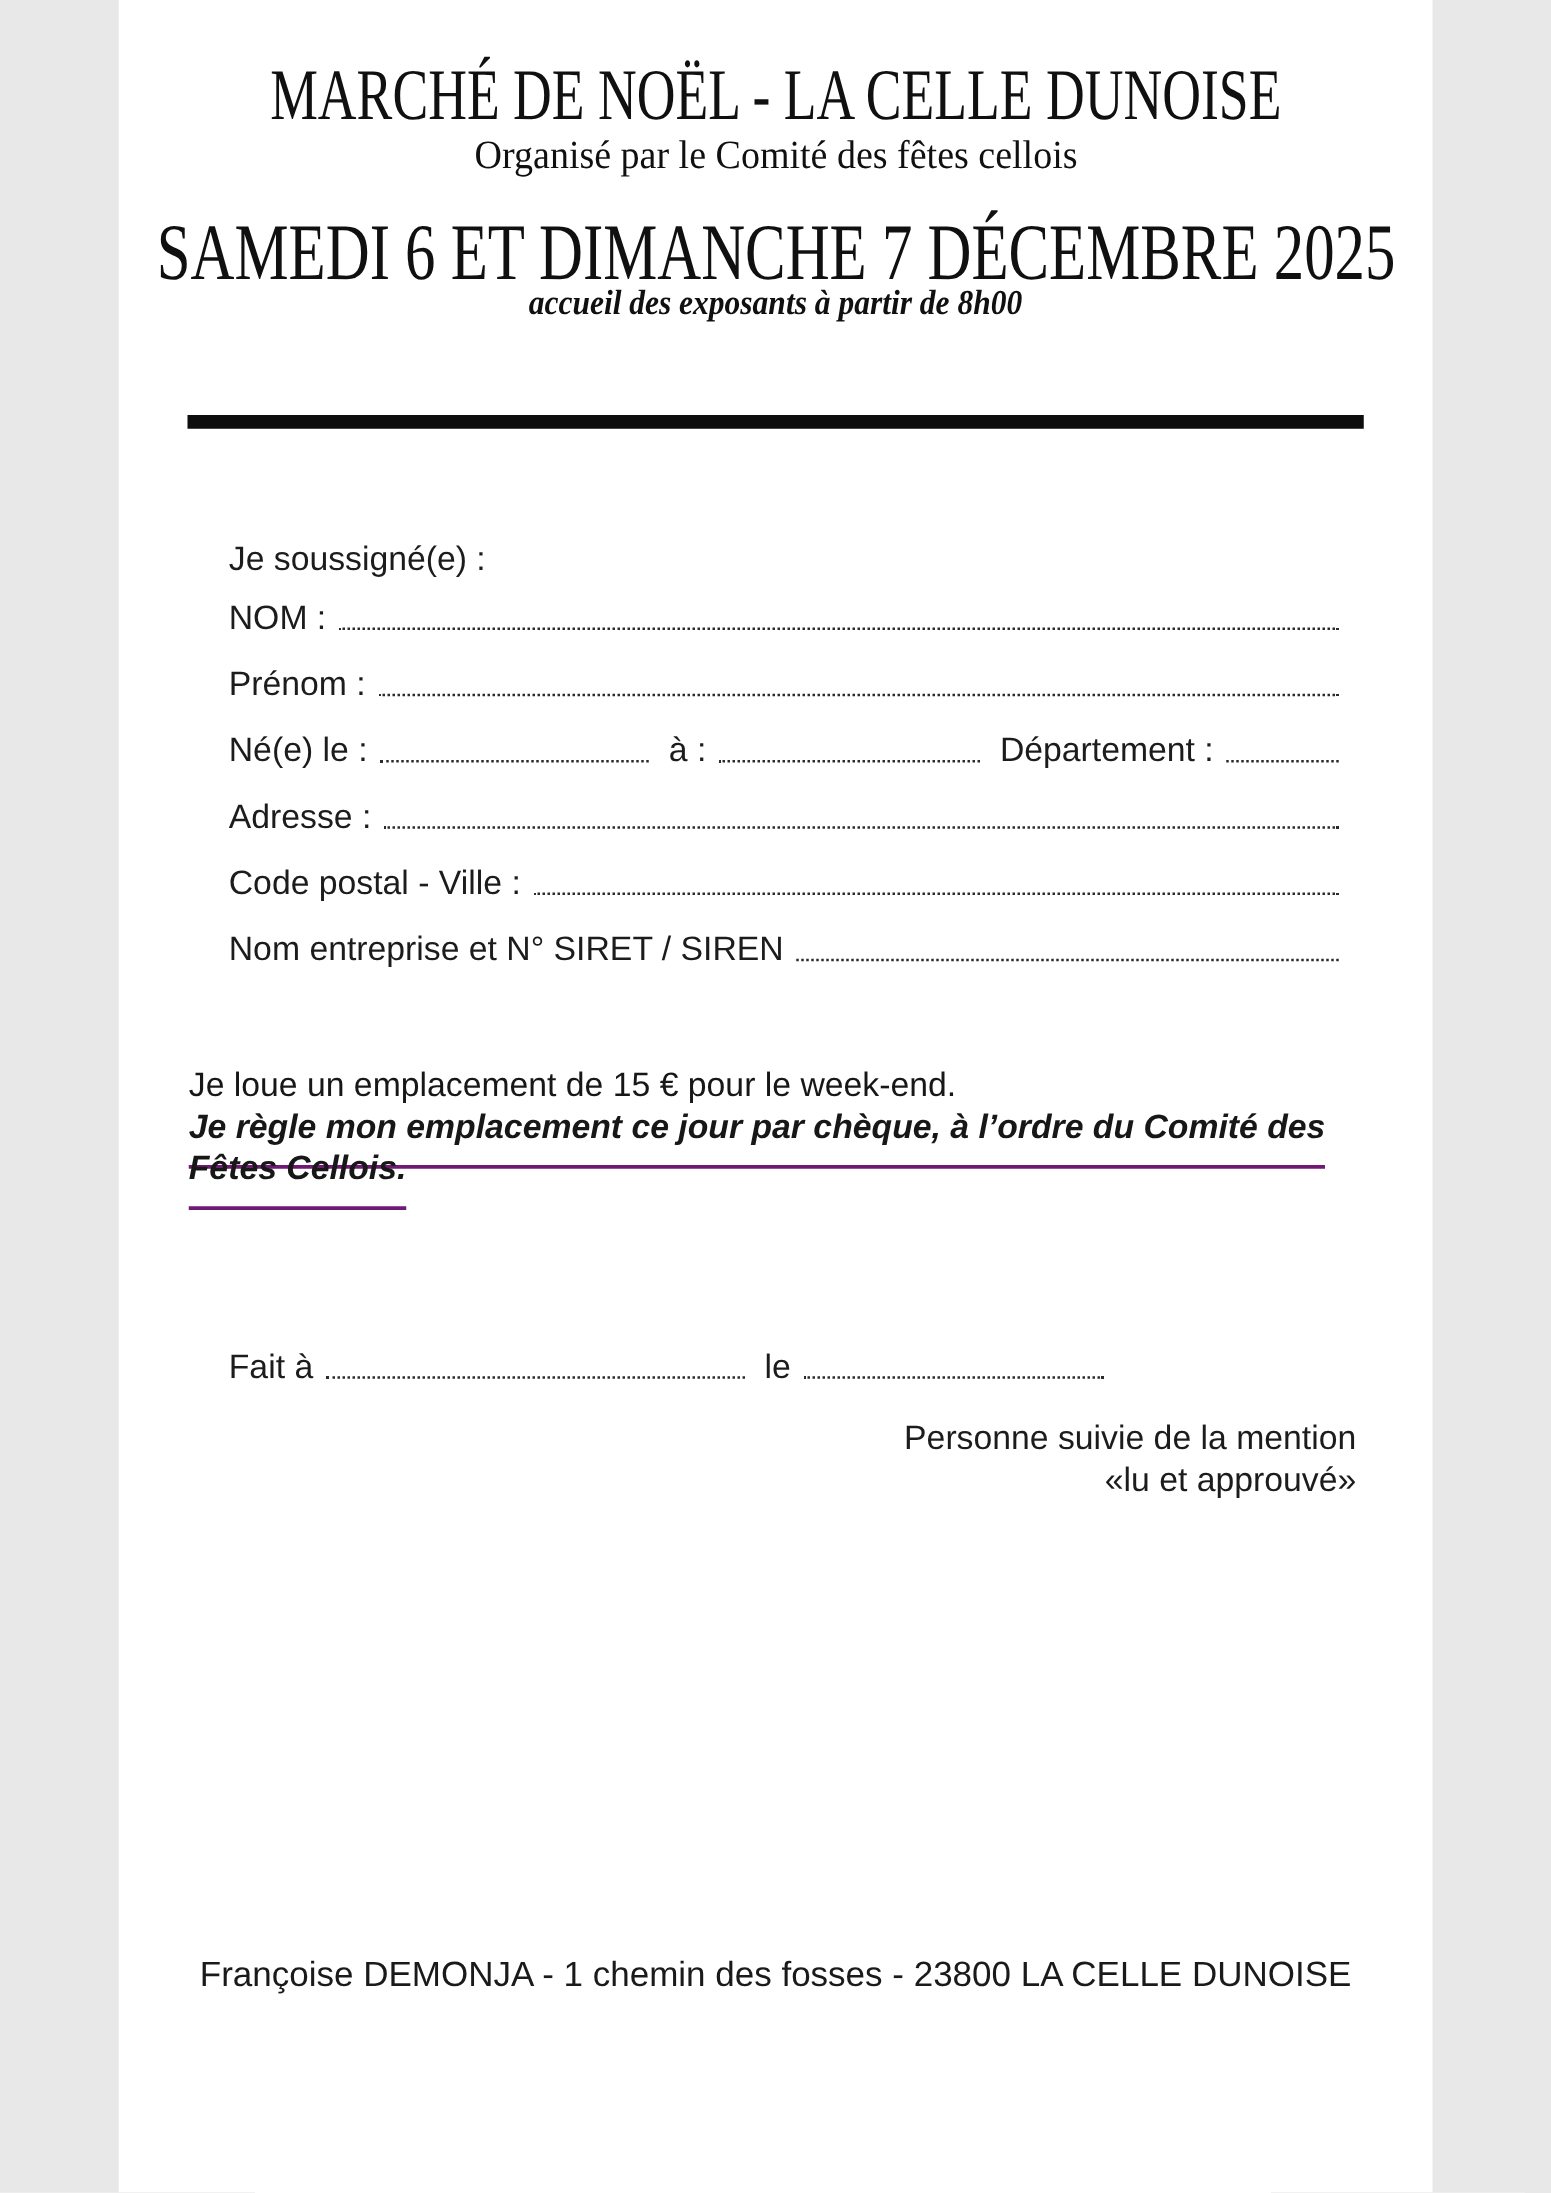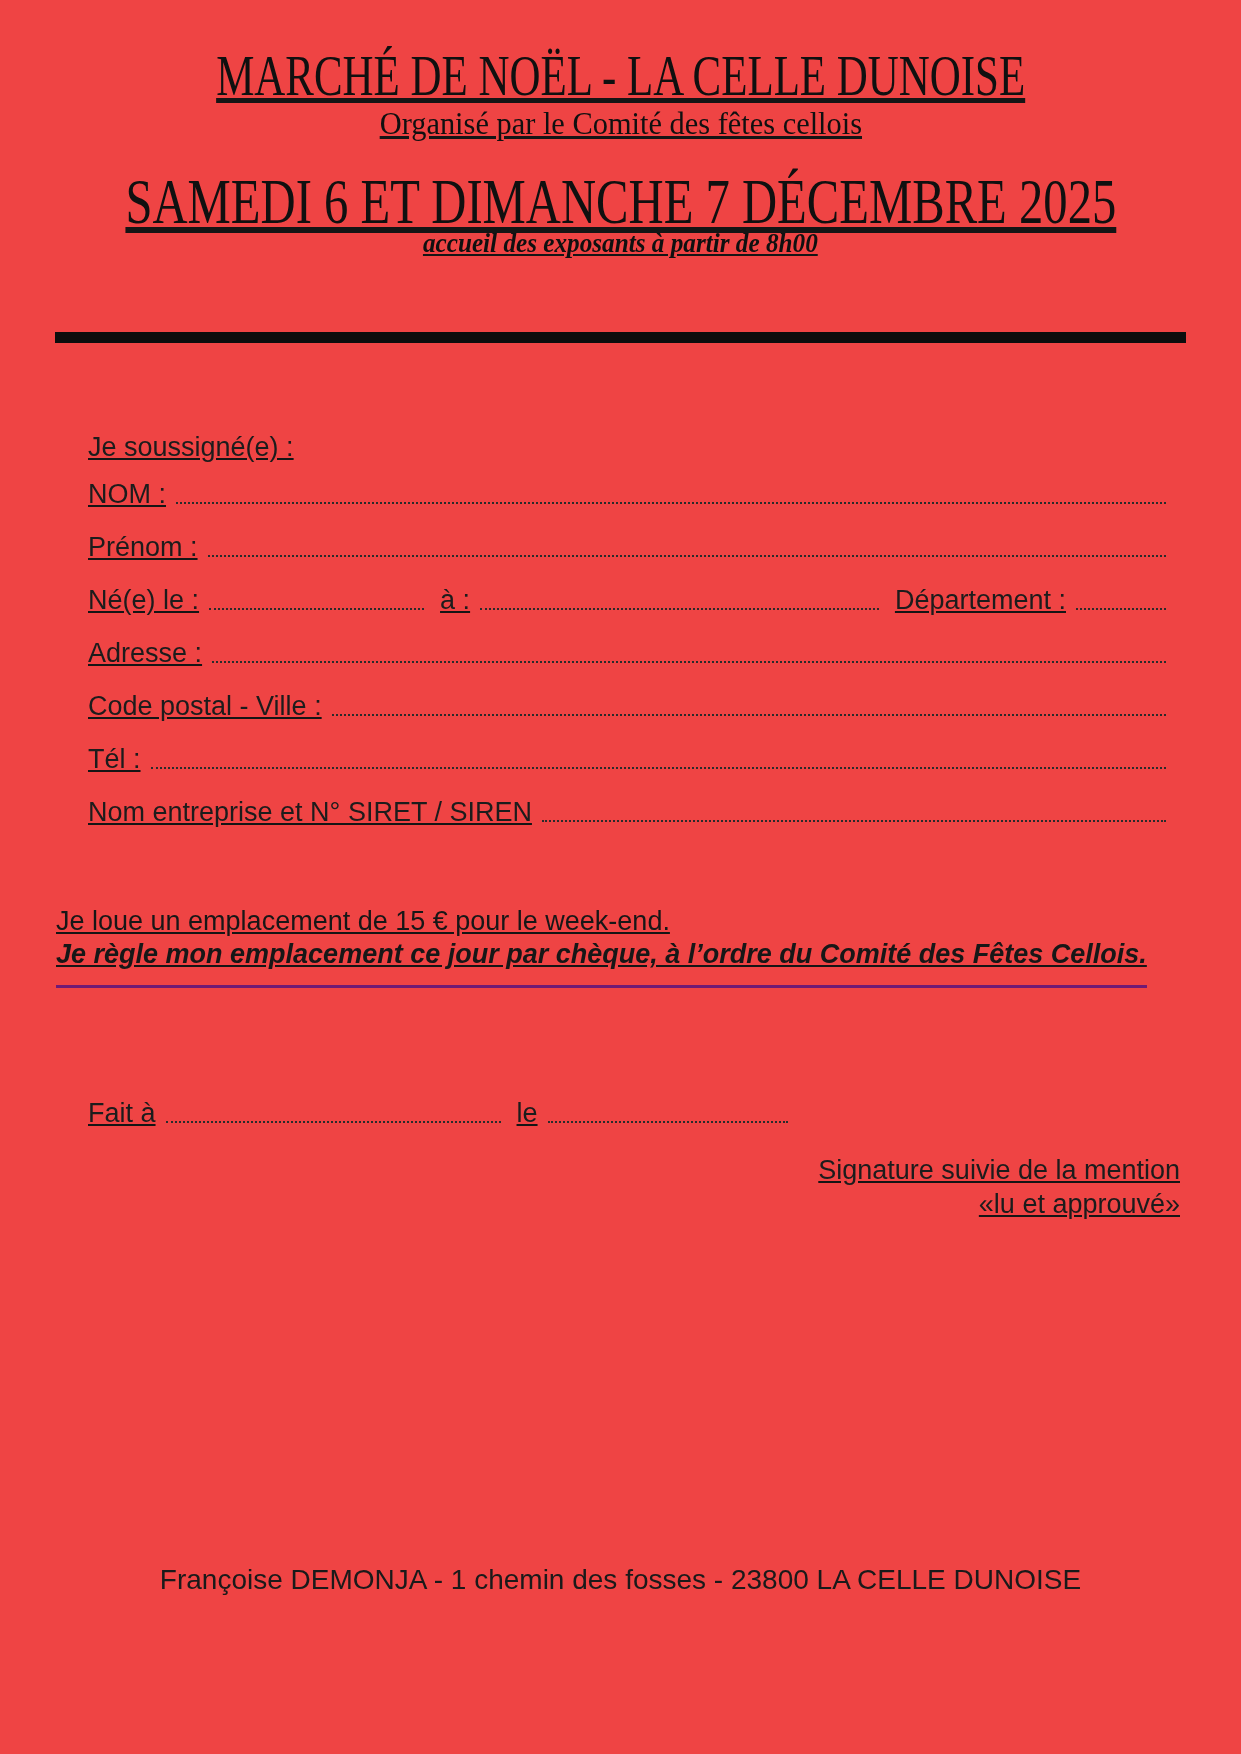--- a/index.html
+++ b/index.html
@@ -1,24 +1,23 @@
 <!DOCTYPE html>
 <html><head>
 <meta charset="utf-8">
 <style>
   html,body { margin:0; padding:0; background:#e8e8e8; }
   .page {
     position:relative;
-    width:1241px; height:1754px;
+    width:1051px; height:1754px;
     margin:0 auto;
-    background:#ef4444;
+    background:#ffffff;
     color:#151515;
     font-family:"Liberation Sans", sans-serif;
     overflow:hidden;
-    text-decoration:underline;
   }
   
   .doc-header { padding-top:46px; text-align:center; }
   .center-flex { display:flex; justify-content:center; }
   .serif { font-family:"Liberation Serif", serif; font-weight:400; color:#101010; }
   .main-title { font-size:58px; line-height:60px; }
   .main-title .squeeze { transform:scaleX(0.74); }
   .doc-subtitle { font-size:32px; line-height:34px; }
   .doc-subtitle .squeeze { transform:scaleX(0.95); }
   .date-title { font-size:64px; line-height:64px; margin-top:30px; }
@@ -112,24 +111,20 @@
     <div class="form-row">
       <span class="lbl">Adresse :</span>
       <span class="dots"></span>
     </div>
 
     <div class="form-row">
       <span class="lbl">Code postal - Ville :</span>
       <span class="dots"></span>
     </div>
 
-    <div class="form-row">
-      <span class="lbl">Tél :</span>
-      <span class="dots"></span>
-    </div>
 
     <div class="form-row">
       <span class="lbl">Nom entreprise et N° SIRET / SIREN</span>
       <span class="dots"></span>
     </div>
   </main>
 
   <section class="statement">
     <div>Je loue un emplacement de 15 € pour le week-end.</div>
     <div class="bold-line">
@@ -140,21 +135,21 @@
   <div class="form-area">
     <div class="form-row fait-row">
       <span class="lbl">Fait à</span>
       <span class="dots w335"></span>
       <span class="lbl ml">le</span>
       <span class="dots w240"></span>
     </div>
   </div>
 
   <div class="signature-block">
-    <div>Signature suivie de la mention</div>
+    <div>Personne suivie de la mention</div>
     <div>«lu et approuvé»</div>
   </div>
 
   <footer class="page-footer">
     <div class="return-address">Françoise DEMONJA - 1 chemin des fosses - 23800 LA CELLE DUNOISE</div>
   </footer>
 
 </div>
 
 </body></html>

